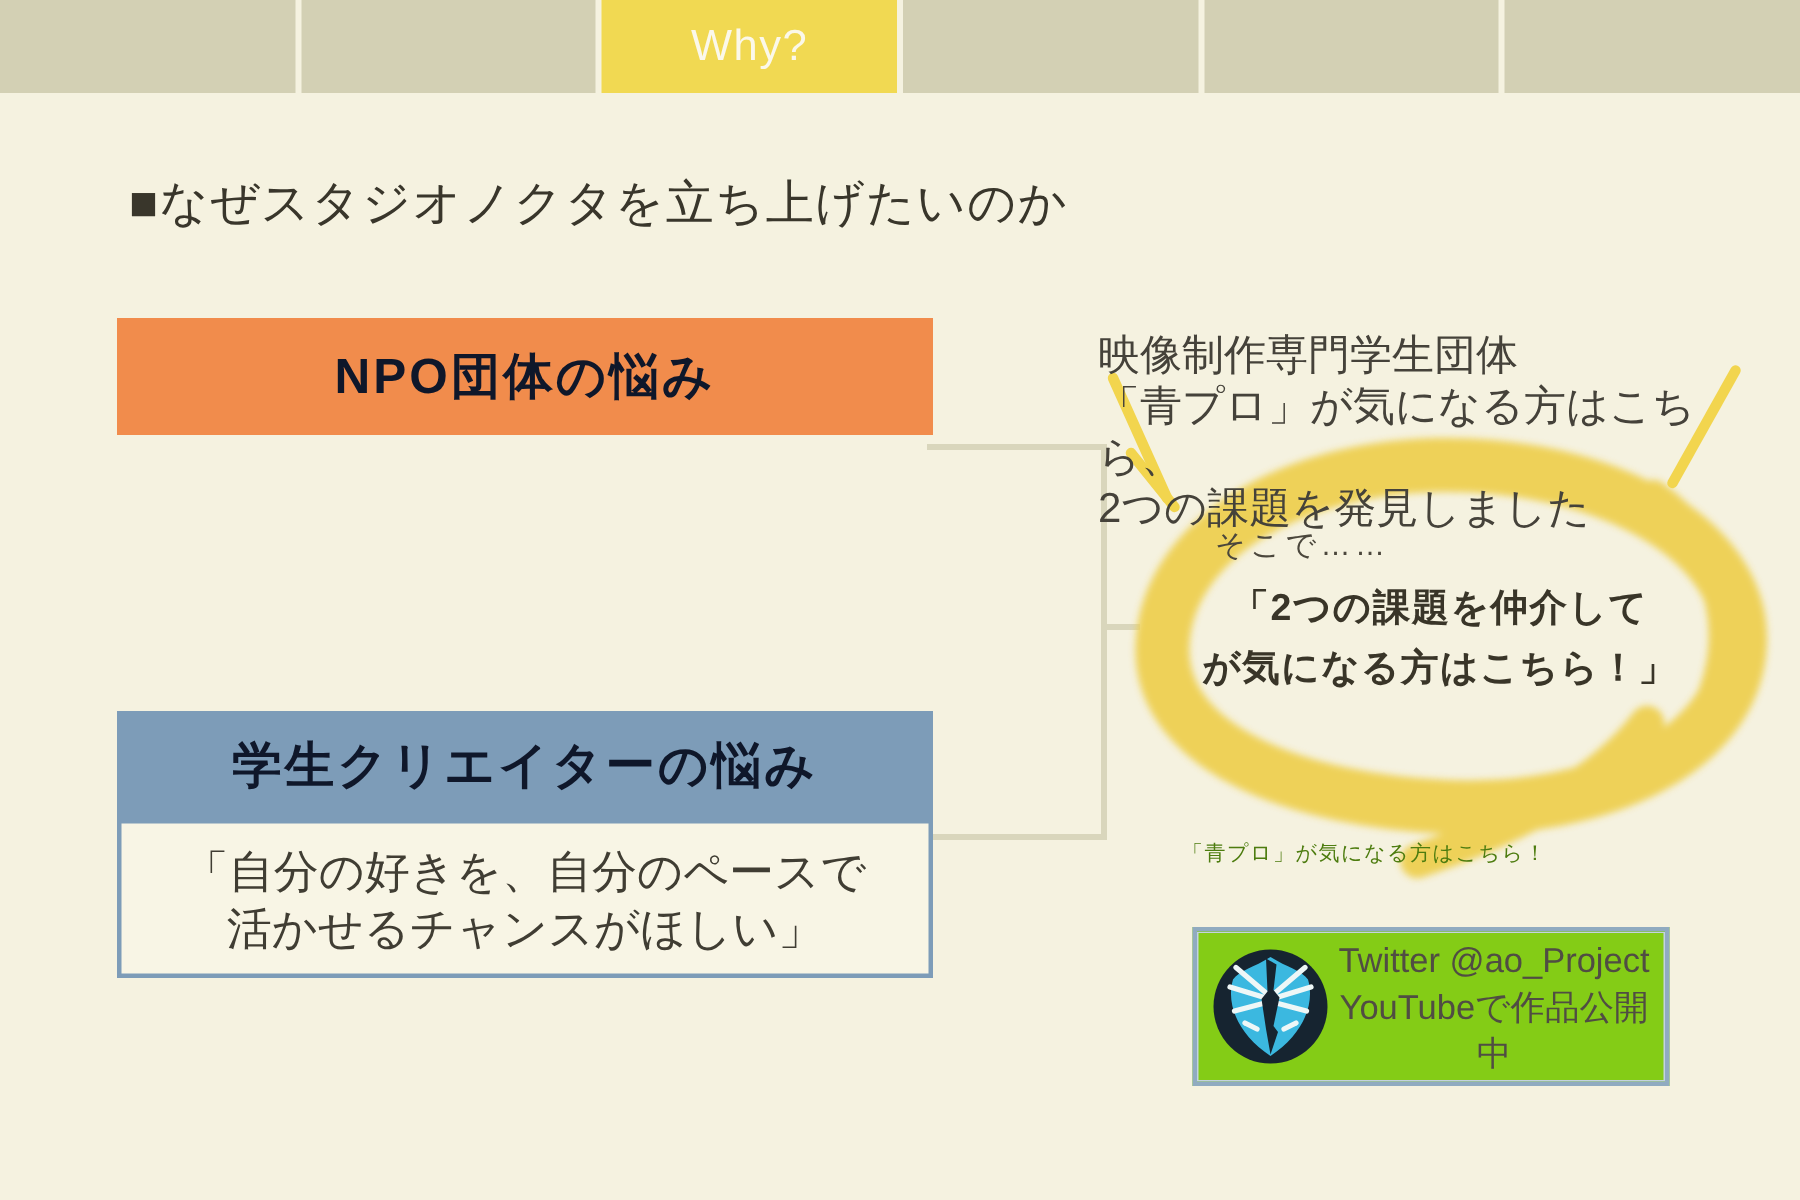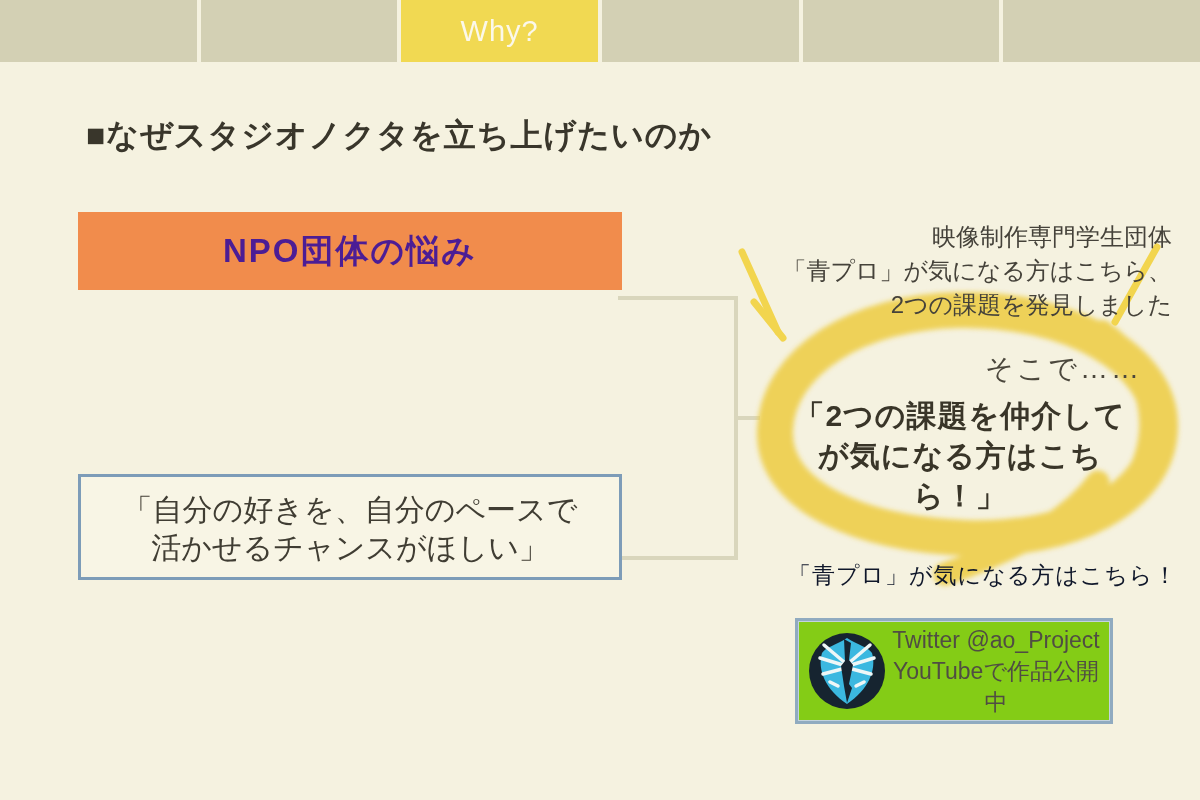--- a/index.html
+++ b/index.html
@@ -20,70 +20,70 @@
     flex:1; background:#d3d0b4; height:62px;
     display:flex; align-items:center; justify-content:center;
   }
   .tab.active { background:#f1d952; }
   .tab-label {
     font-size:29px; color:#fbf8ea; letter-spacing:1px; font-weight:400;
   }
   
   .heading {
     position:absolute; left:86px; top:114px;
-    font-size:32px; font-weight:700; color:#39362b; letter-spacing:1px;text-align:center;
+    font-size:32px; font-weight:400; color:#39362b; letter-spacing:1px;text-align:center;
   }
   
   .connector { position:absolute; background:#d9d6bc; z-index:0; }
   #conn-top    { left:618px; top:296px; width:120px; height:4px; }
   #conn-vert   { left:734px; top:296px; width:4px;  height:264px; }
   #conn-bottom { left:618px; top:556px; width:120px; height:4px; }
   #conn-stub   { left:734px; top:416px; width:26px; height:4px; }
   
   .card { position:absolute; left:78px; width:544px; z-index:2; }
   .card-header {
     width:100%; display:flex; align-items:center; justify-content:center;
-    color:#4c1d95; font-weight:700; letter-spacing:2px;
+    color:#0f172a; font-weight:700; letter-spacing:2px;
   }
   .card-body {
     width:100%; background:#f8f5e5; text-align:center;
     color:#403d33; font-weight:500;
   }
   #card-npo { top:212px; }
   #card-npo .card-header { height:78px; background:#f18c4c; font-size:33px; }
   #card-npo .card-body   { height:100px; border:3px solid #f18c4c; font-size:27px; line-height:38px; padding-top:11px; }
   #card-student { top:474px; }
   #card-student .card-header { height:72px; background:#7d9cb8; font-size:33px; }
   #card-student .card-body   { height:106px; border:3px solid #7d9cb8; font-size:30px; line-height:38px; padding-top:14px; }
   
   .note {
     position:absolute; left:732px; top:220px; width:440px; z-index:2;
-    text-align:right; font-size:24px; line-height:34px; color:#45423a; font-weight:500;
+    text-align:left; font-size:28px; line-height:34px; color:#45423a; font-weight:500;
   }
   
   .yellow-overlay {
     position:absolute; left:700px; top:200px; width:500px; height:420px;
     z-index:1; pointer-events:none;
   }
   
   .conclusion {
     position:absolute; left:778px; top:350px; width:364px; z-index:3;
     text-align:center;
   }
   .conclusion-intro {
-    text-align:right; padding-left:32px; font-size:28px; color:#4b473c;
+    text-align:left; padding-left:32px; font-size:20px; color:#4b473c;
     margin-bottom:8px; letter-spacing:3px;
   }
   .conclusion-line {
-    font-size:30px; font-weight:700; color:#393528; line-height:40px; letter-spacing:1px;
+    font-size:25px; font-weight:700; color:#393528; line-height:40px; letter-spacing:1px;
   }
   
   .promo-caption {
     position:absolute; left:788px; top:560px; z-index:2;
-    font-size:23px; color:#0f172a; letter-spacing:1px;
+    font-size:14px; color:#4d7c0f; letter-spacing:1px;
   }
   .promo-box {
     position:absolute; left:795px; top:618px; width:318px; height:106px; z-index:2;
     background:#84cc16; border:3px solid #90abc0;
     box-shadow:0 0 0 1px #c3d3df inset;
     display:flex; align-items:center; cursor:pointer;
   }
   .promo-logo { margin-left:10px; flex:0 0 auto; }
   .promo-text {
     flex:1; text-align:center; font-size:23px; line-height:31px;
@@ -119,20 +119,21 @@
 <div class="connector" id="conn-top"></div>
 <div class="connector" id="conn-vert"></div>
 <div class="connector" id="conn-bottom"></div>
 <div class="connector" id="conn-stub"></div>
 
 <section class="card" id="card-npo">
   <div class="card-header">NPO団体の悩み</div>
 </section>
 
 <section class="card" id="card-student">
+  <div class="card-header">学生クリエイターの悩み</div>
   <div class="card-body">
     <div>「自分の好きを、自分のペースで</div>
     <div>活かせるチャンスがほしい」</div>
   </div>
 </section>
 
 <div class="note">
   <div>映像制作専門学生団体</div>
   <div>「青プロ」が気になる方はこちら、</div>
   <div>2つの課題を発見しました</div>

